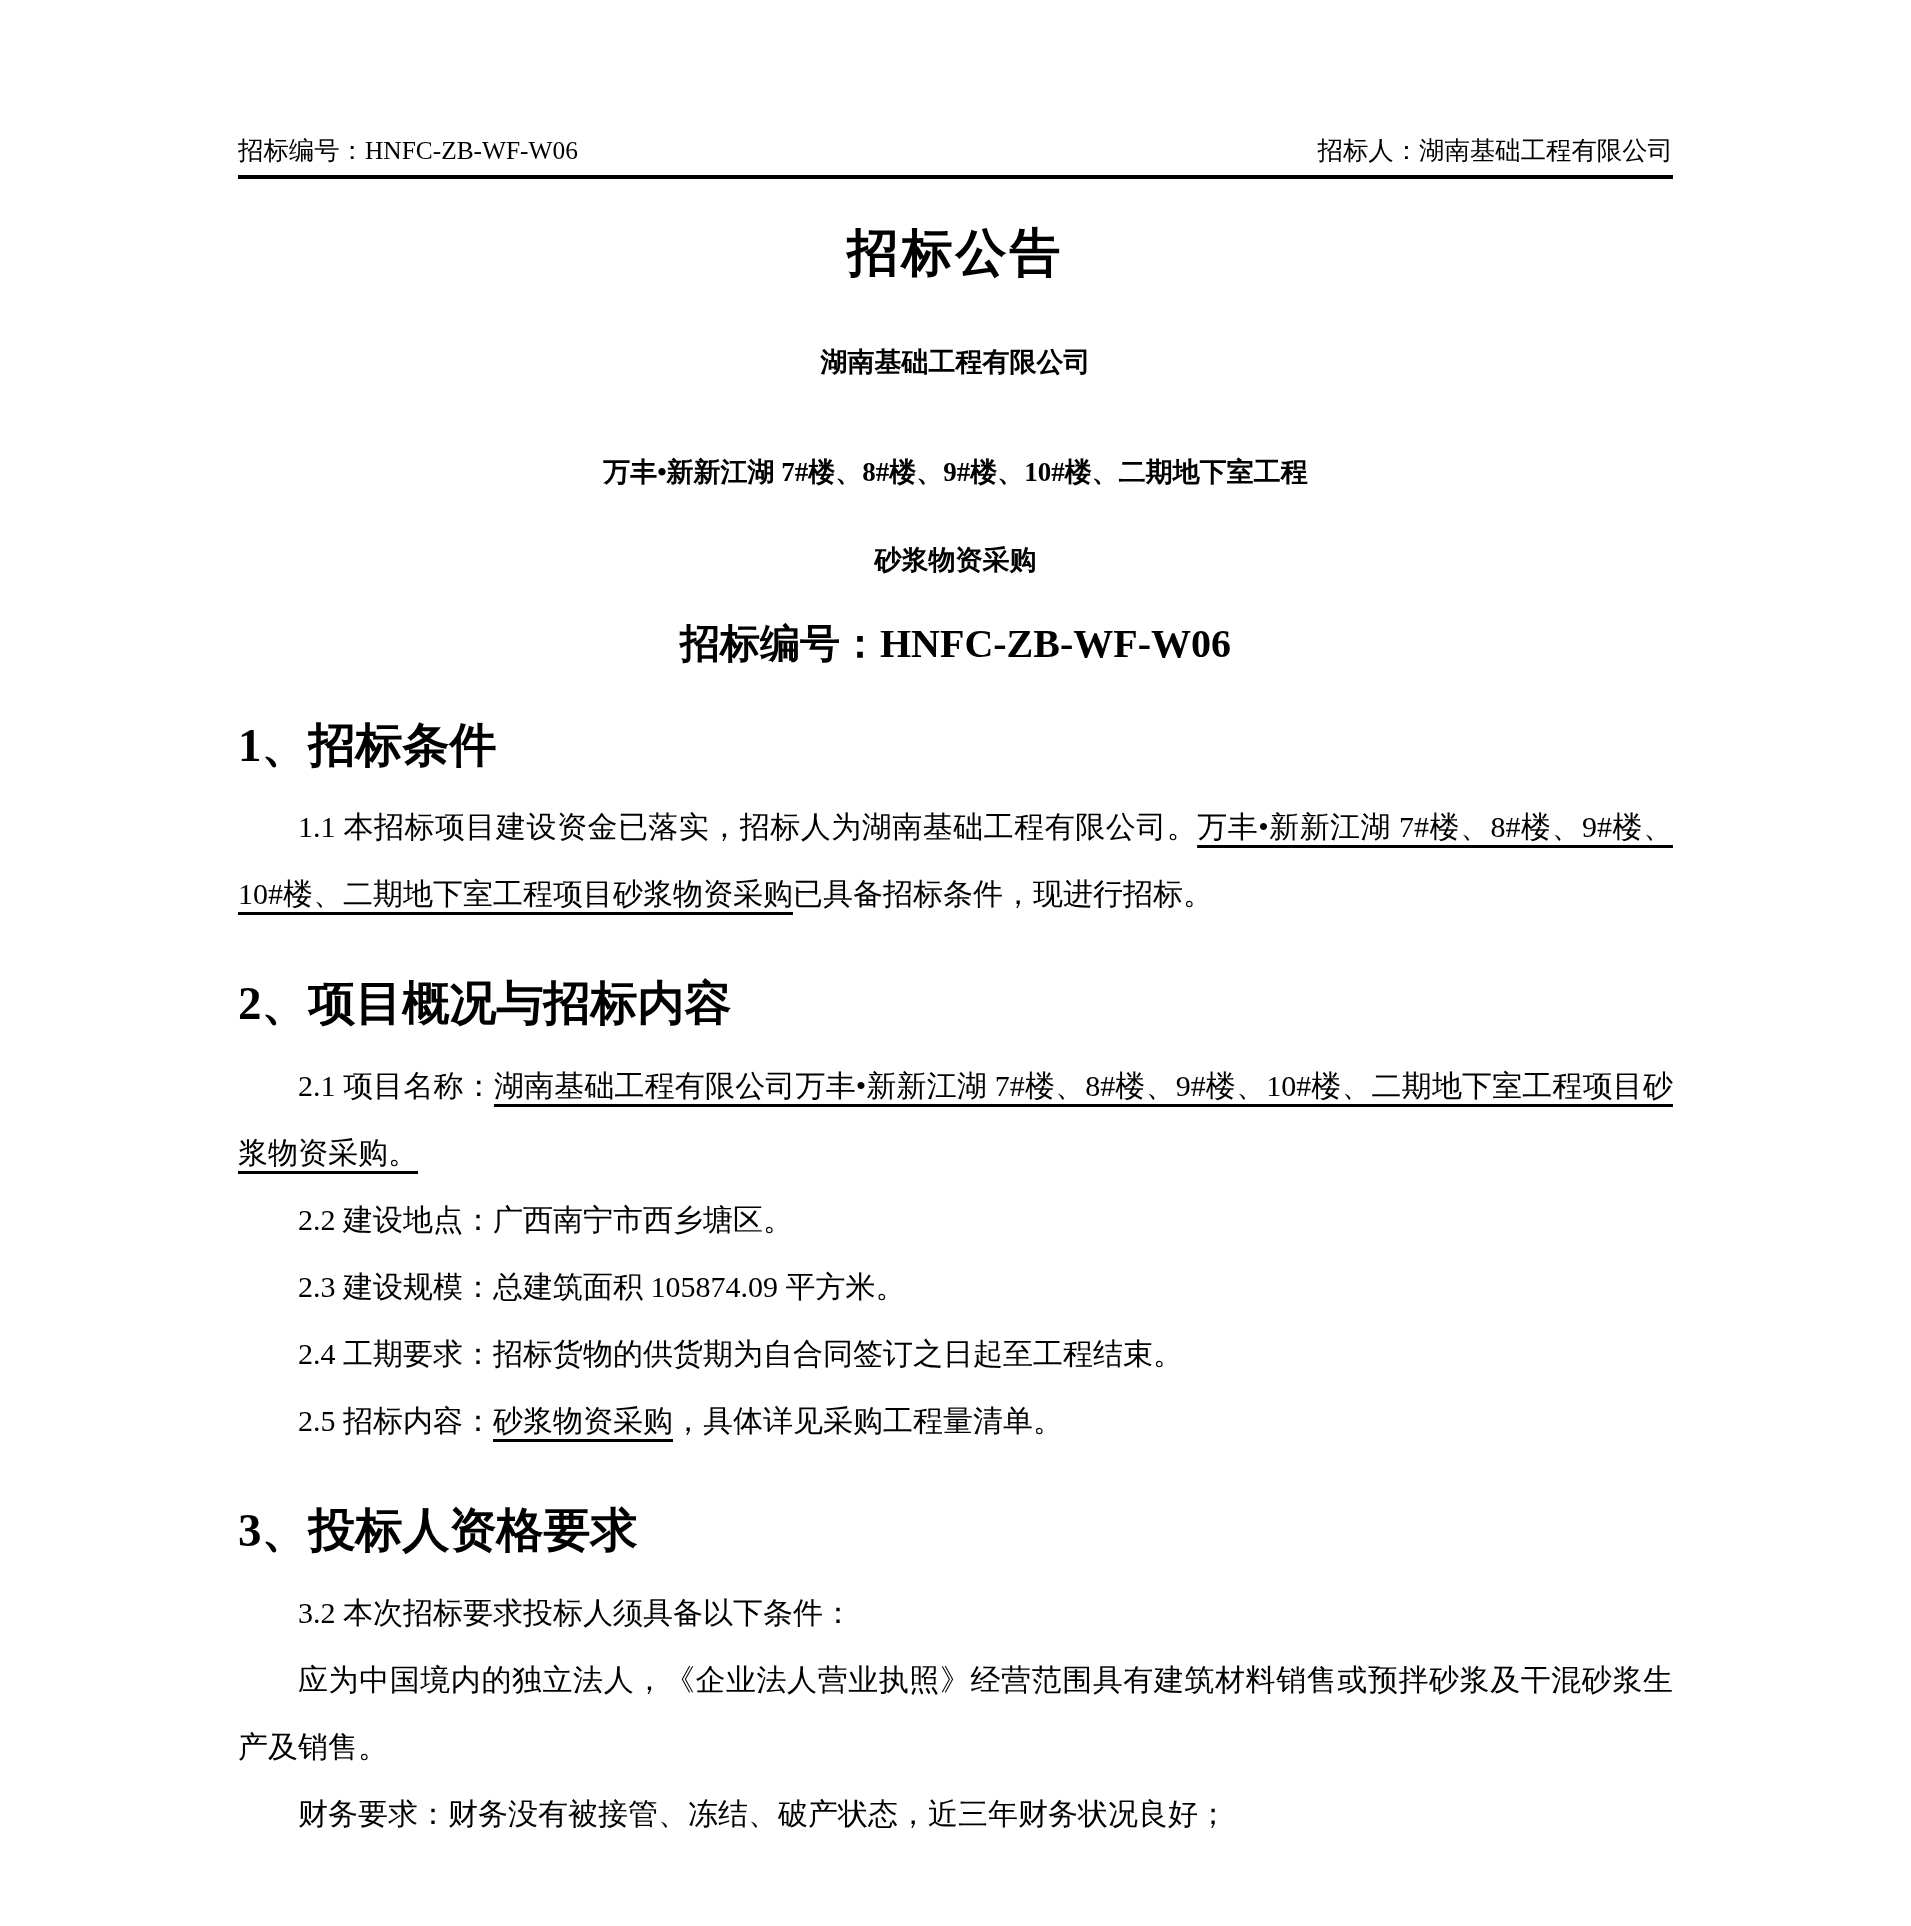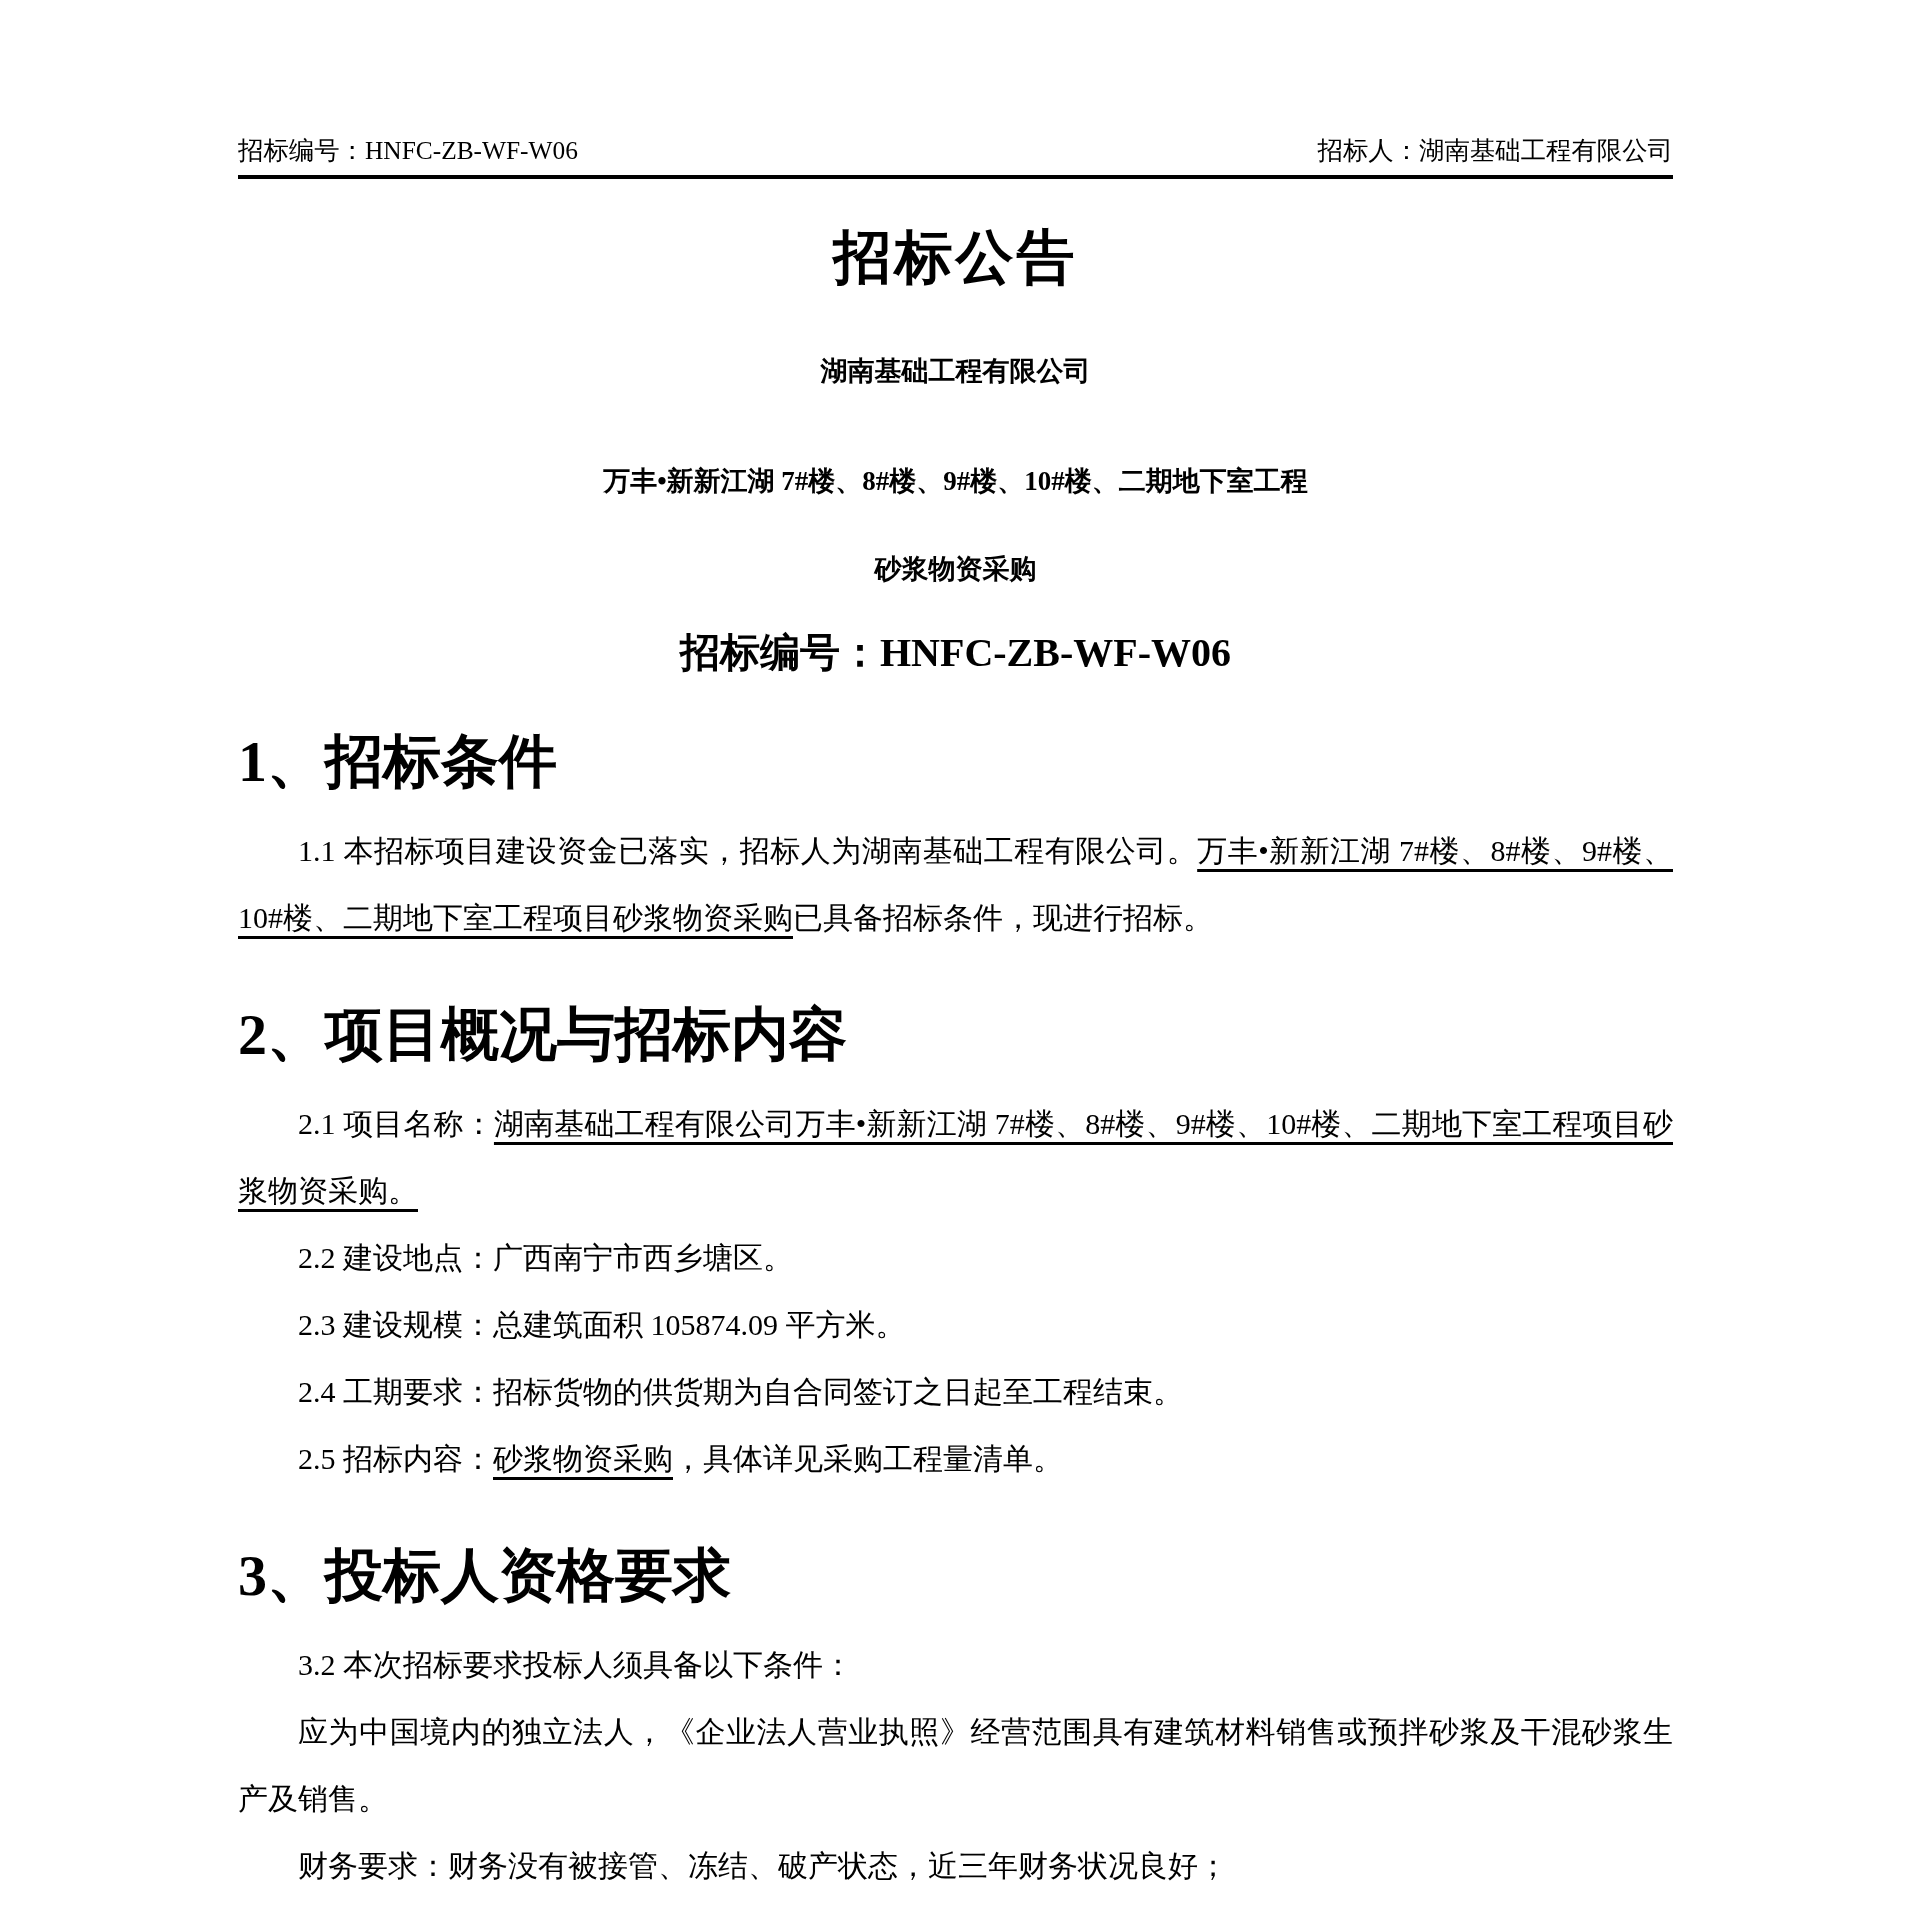--- a/index.html
+++ b/index.html
@@ -25,21 +25,21 @@
     align-items: flex-end;
     font-size: 25.4px;
     line-height: 1.25;
     padding-bottom: 8.5px;
     border-bottom: 4.6px solid #000000;
   }
   
   .doc-title {
     margin: 40px 0 0 0;
     text-align: center;
-    font-size: 58px;
+    font-size: 51px;
     font-weight: 700;
     letter-spacing: 3.1px;
   }
   .sub {
     text-align: center;
     font-weight: 700;
     font-size: 27px;
     line-height: 1.25;
   }
   .sub-company    { margin-top: 58px; }
@@ -47,21 +47,21 @@
   .sub-procure    { margin-top: 54px; }
   .tender-line {
     text-align: center;
     font-weight: 700;
     font-size: 40px;
     line-height: 1.25;
     margin-top: 41px;
   }
   
   .sec-h {
-    font-size: 58px;
+    font-size: 47px;
     font-weight: 700;
     line-height: 1.3;
     margin: 46px 0 17.7px 0;
   }
   .body-p {
     font-size: 30px;
     line-height: 67px;
     margin: 0;
     text-indent: 2em;
     text-align: justify;

